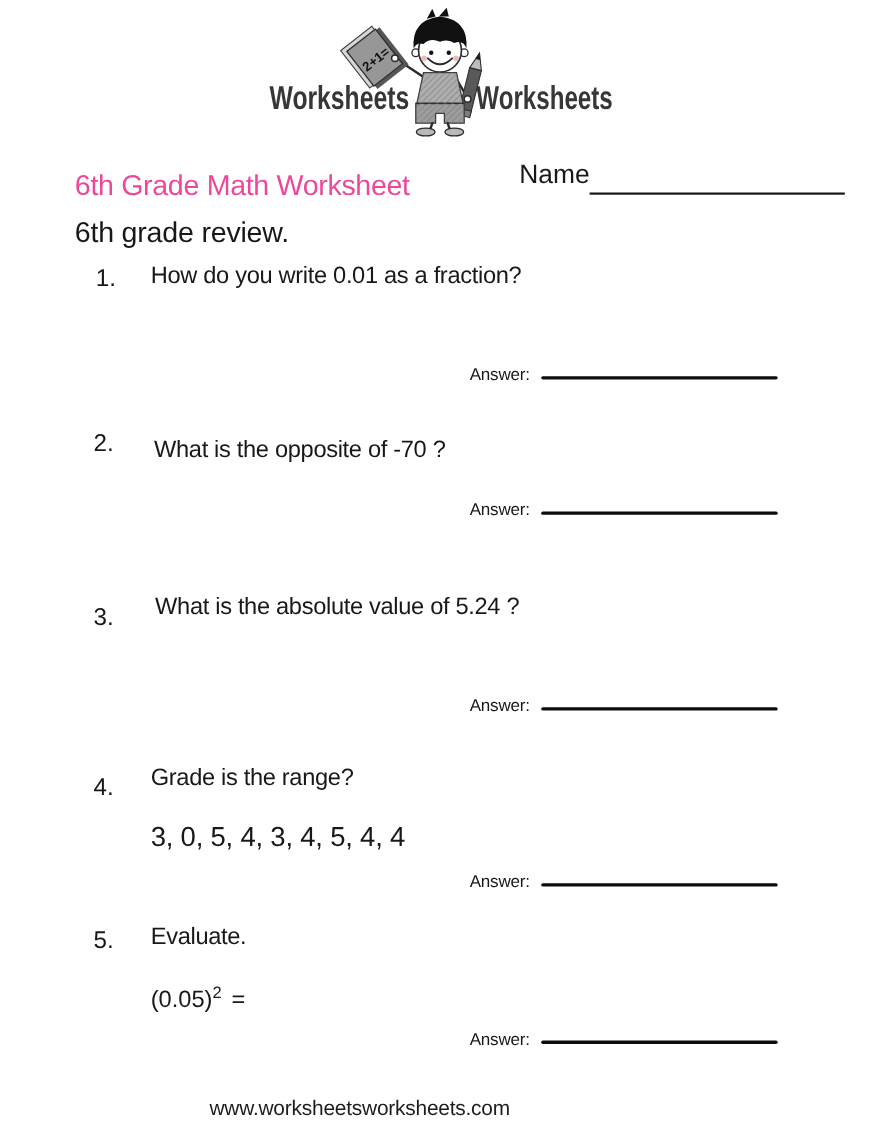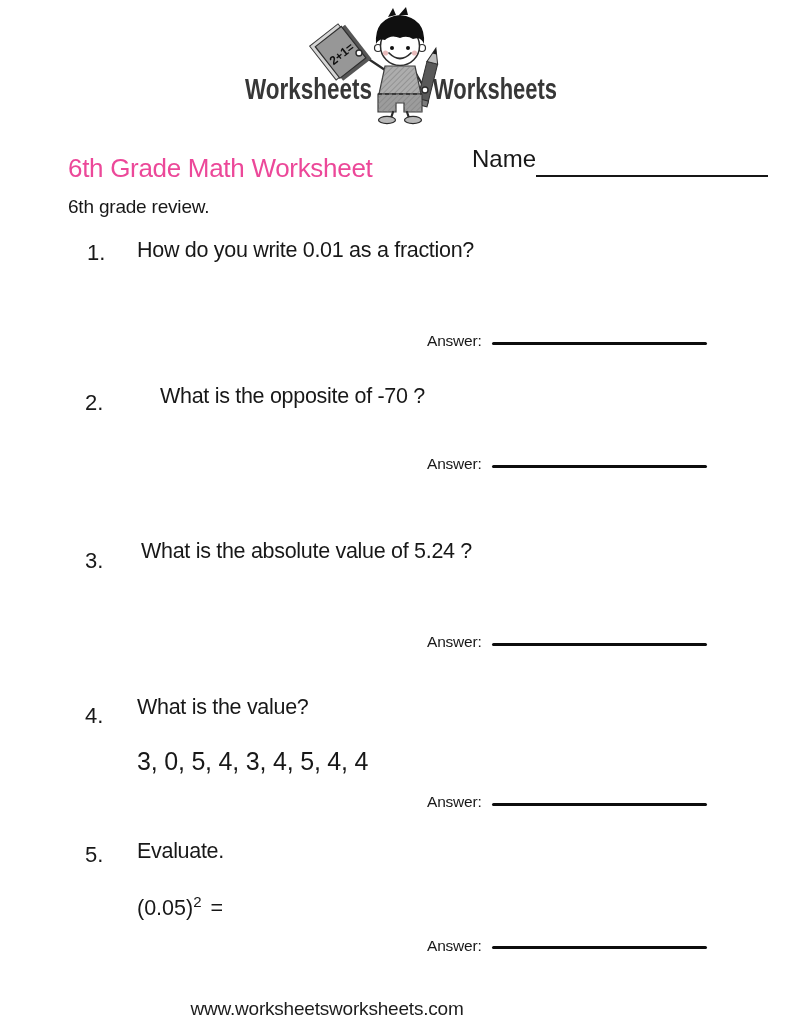--- a/index.html
+++ b/index.html
@@ -14,21 +14,21 @@
   }
   .abs { position: absolute; }
   .title {
     font-size: 26px;
     letter-spacing: -0.3px;
     color: #ec4899;
     white-space: nowrap;
   }
   .name-label { font-size: 24px; white-space: nowrap; }
   .name-line { height: 2px; background: #161616; }
-  .subtitle { font-size: 19px; letter-spacing: -0.2px; white-space: nowrap; }
+  .subtitle { font-size: 26px; letter-spacing: -0.2px; white-space: nowrap; }
   .q-num { font-size: 22px; white-space: nowrap; }
   .q-text { font-size: 21.5px; letter-spacing: -0.3px; white-space: nowrap; }
   .q-data { font-size: 25px; letter-spacing: -0.2px; white-space: nowrap; }
   .ans-label { font-size: 15.5px; letter-spacing: -0.2px; white-space: nowrap; }
   .ans-line { height: 3px; width: 215px; background: #0d0d0d; border-radius: 2px; }
   .expr { font-size: 21.5px; white-space: nowrap; }
   .expr .sup { font-size: 15px; position: relative; top: -8px; }
   .expr .eq { margin-left: 9px; }
   .footer {
     width: 654px;
@@ -119,35 +119,35 @@
 
   <div>
     <div class="abs q-num" style="left:87px; top:240px;">1.</div>
     <div class="abs q-text" style="left:137px; top:238px;">How do you write 0.01 as a fraction?</div>
     <div class="abs ans-label" style="left:427px; top:332px;">Answer:</div>
     <div class="abs ans-line" style="left:492px; top:342px;"></div>
   </div>
 
   <div>
     <div class="abs q-num" style="left:85px; top:390px;">2.</div>
-    <div class="abs q-text" style="left:140px; top:384px;margin-left:20px;">What is the opposite of -70 ?</div>
+    <div class="abs q-text" style="left:140px; top:396px;">What is the opposite of -70 ?</div>
     <div class="abs ans-label" style="left:427px; top:455px;">Answer:</div>
     <div class="abs ans-line" style="left:492px; top:465px;"></div>
   </div>
 
   <div>
     <div class="abs q-num" style="left:85px; top:548px;">3.</div>
     <div class="abs q-text" style="left:141px; top:539px;">What is the absolute value of 5.24 ?</div>
     <div class="abs ans-label" style="left:427px; top:633px;">Answer:</div>
     <div class="abs ans-line" style="left:492px; top:643px;"></div>
   </div>
 
   <div>
     <div class="abs q-num" style="left:85px; top:703px;">4.</div>
-    <div class="abs q-text" style="left:137px; top:695px;">What is the value?</div>
+    <div class="abs q-text" style="left:137px; top:695px;">Grade is the range?</div>
     <div class="abs q-data" style="left:137px; top:747px;">3, 0, 5, 4, 3, 4, 5, 4, 4</div>
     <div class="abs ans-label" style="left:427px; top:793px;">Answer:</div>
     <div class="abs ans-line" style="left:492px; top:803px;"></div>
   </div>
 
   <div>
     <div class="abs q-num" style="left:85px; top:842px;">5.</div>
     <div class="abs q-text" style="left:137px; top:839px;">Evaluate.</div>
     <div class="abs expr" style="left:137px; top:896px;">
       <span>(0.05)</span><span class="sup">2</span><span class="eq">=</span>

